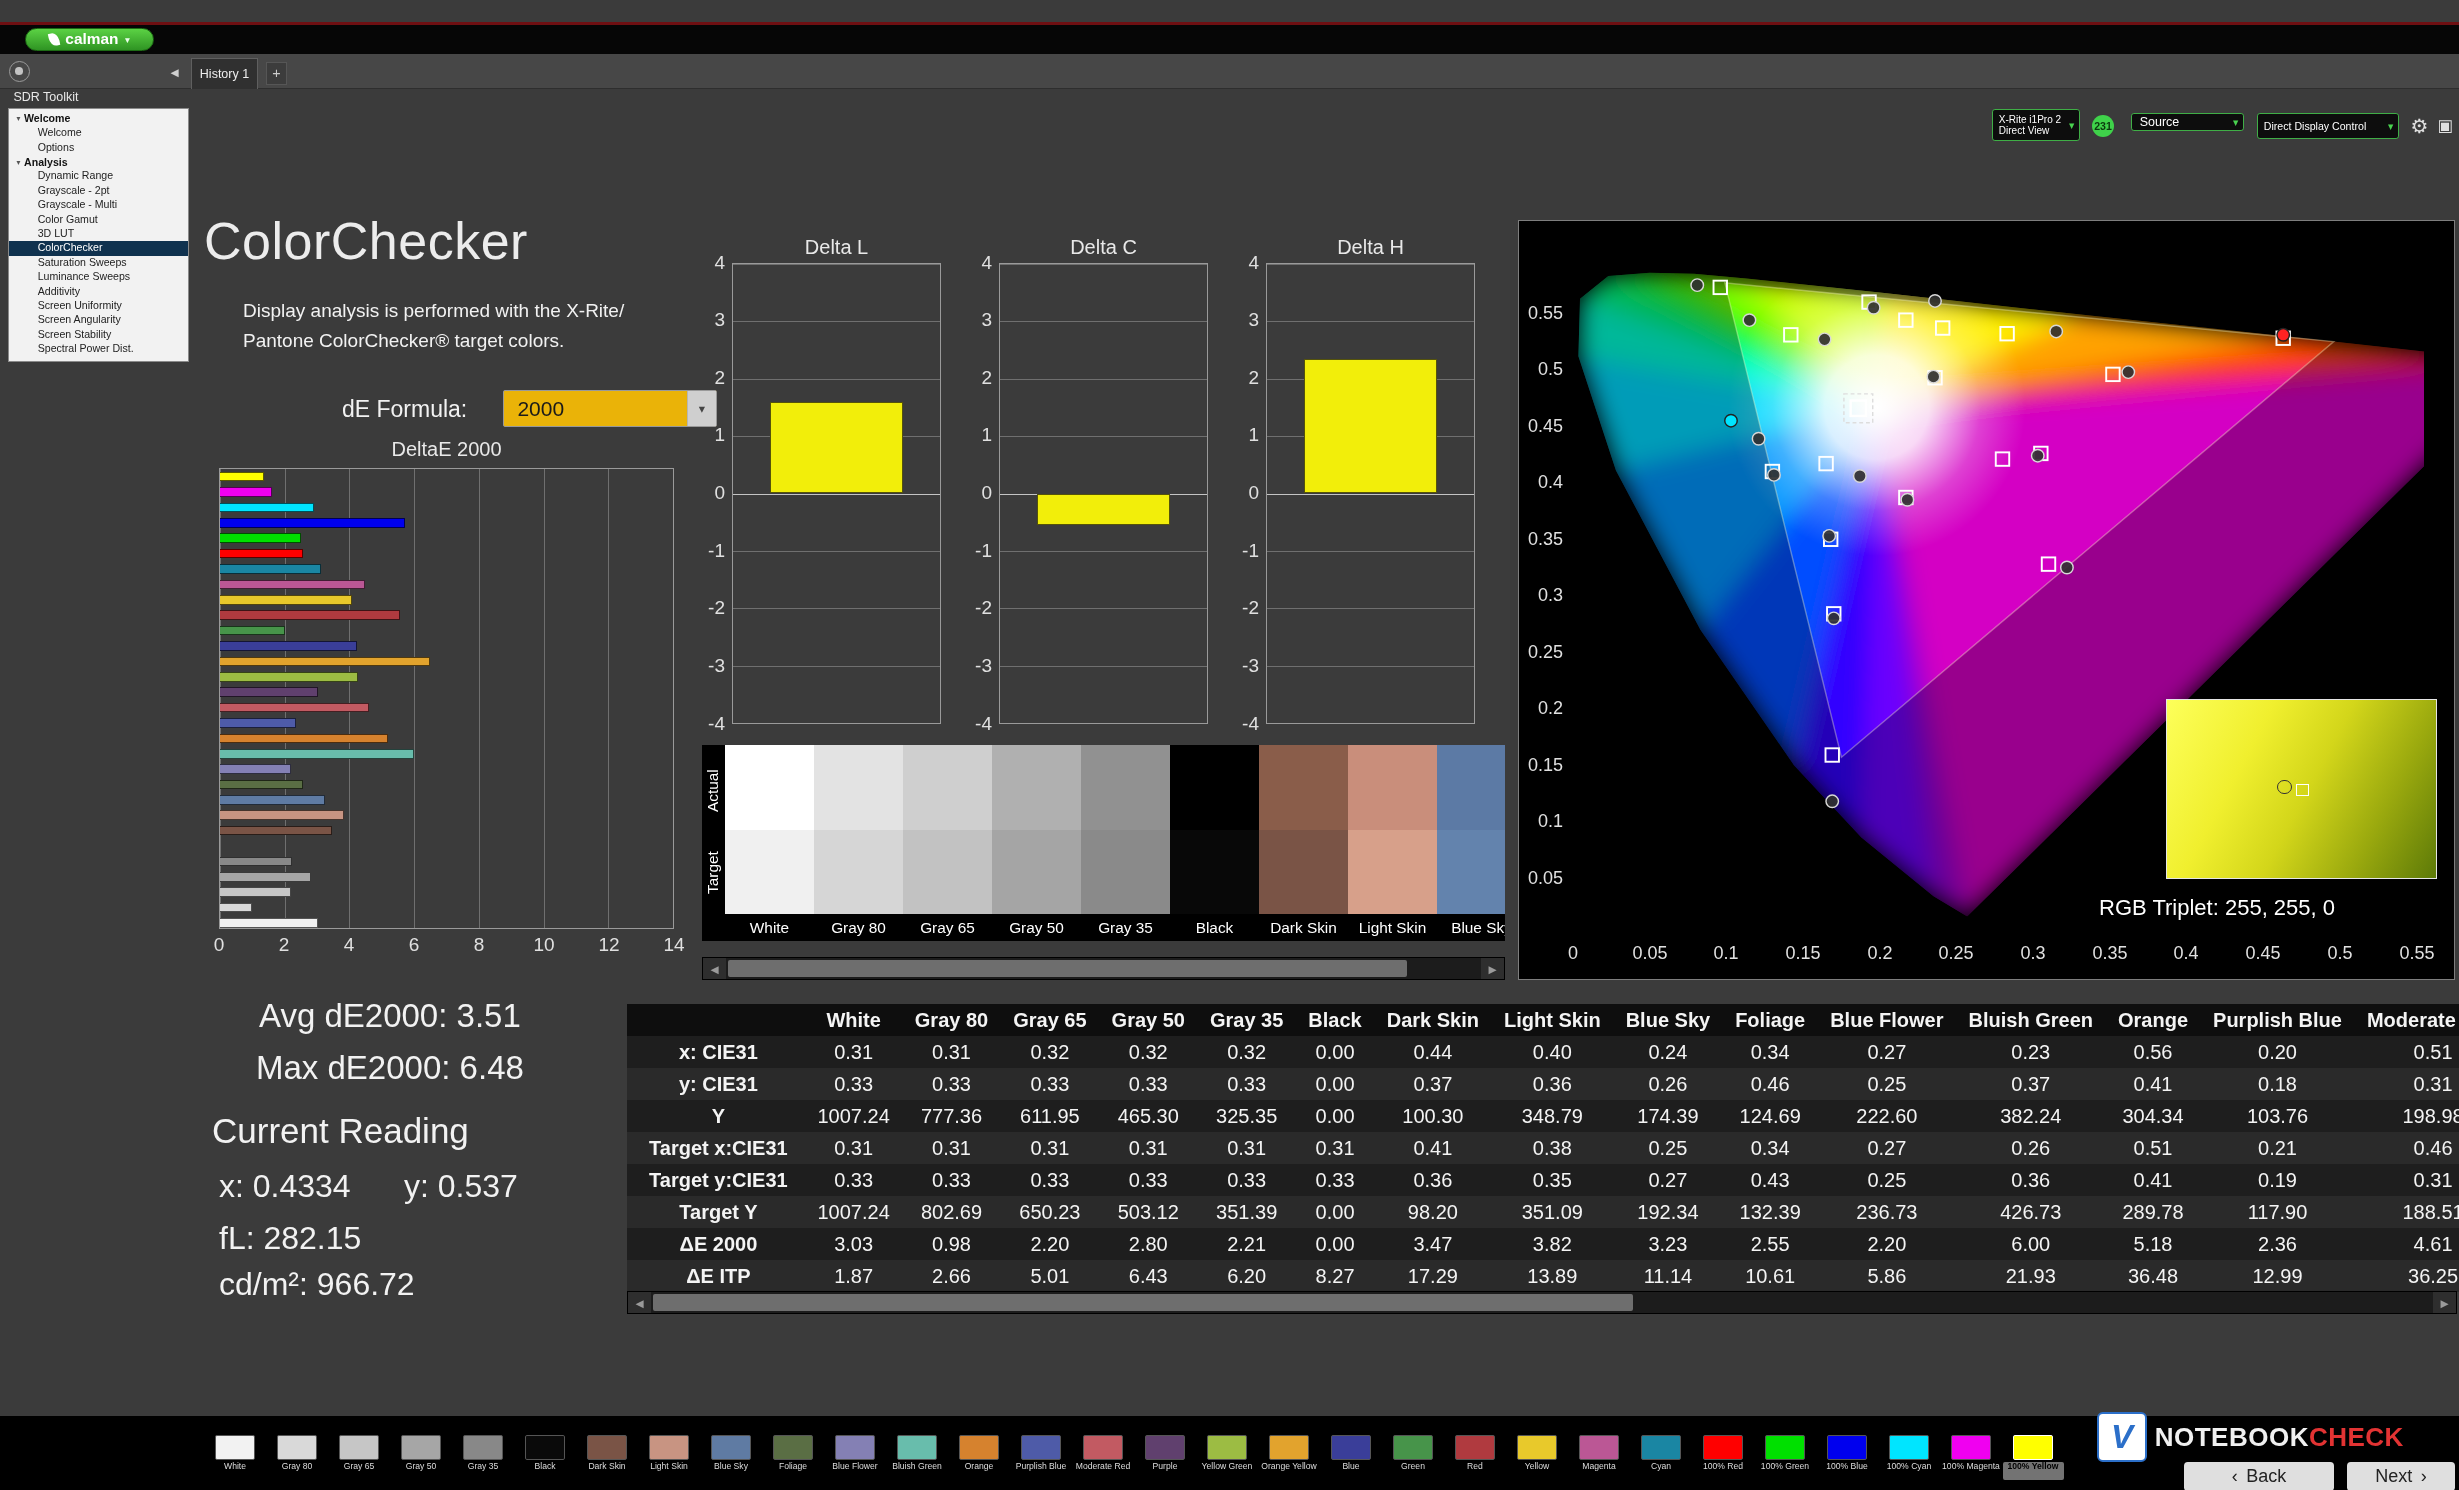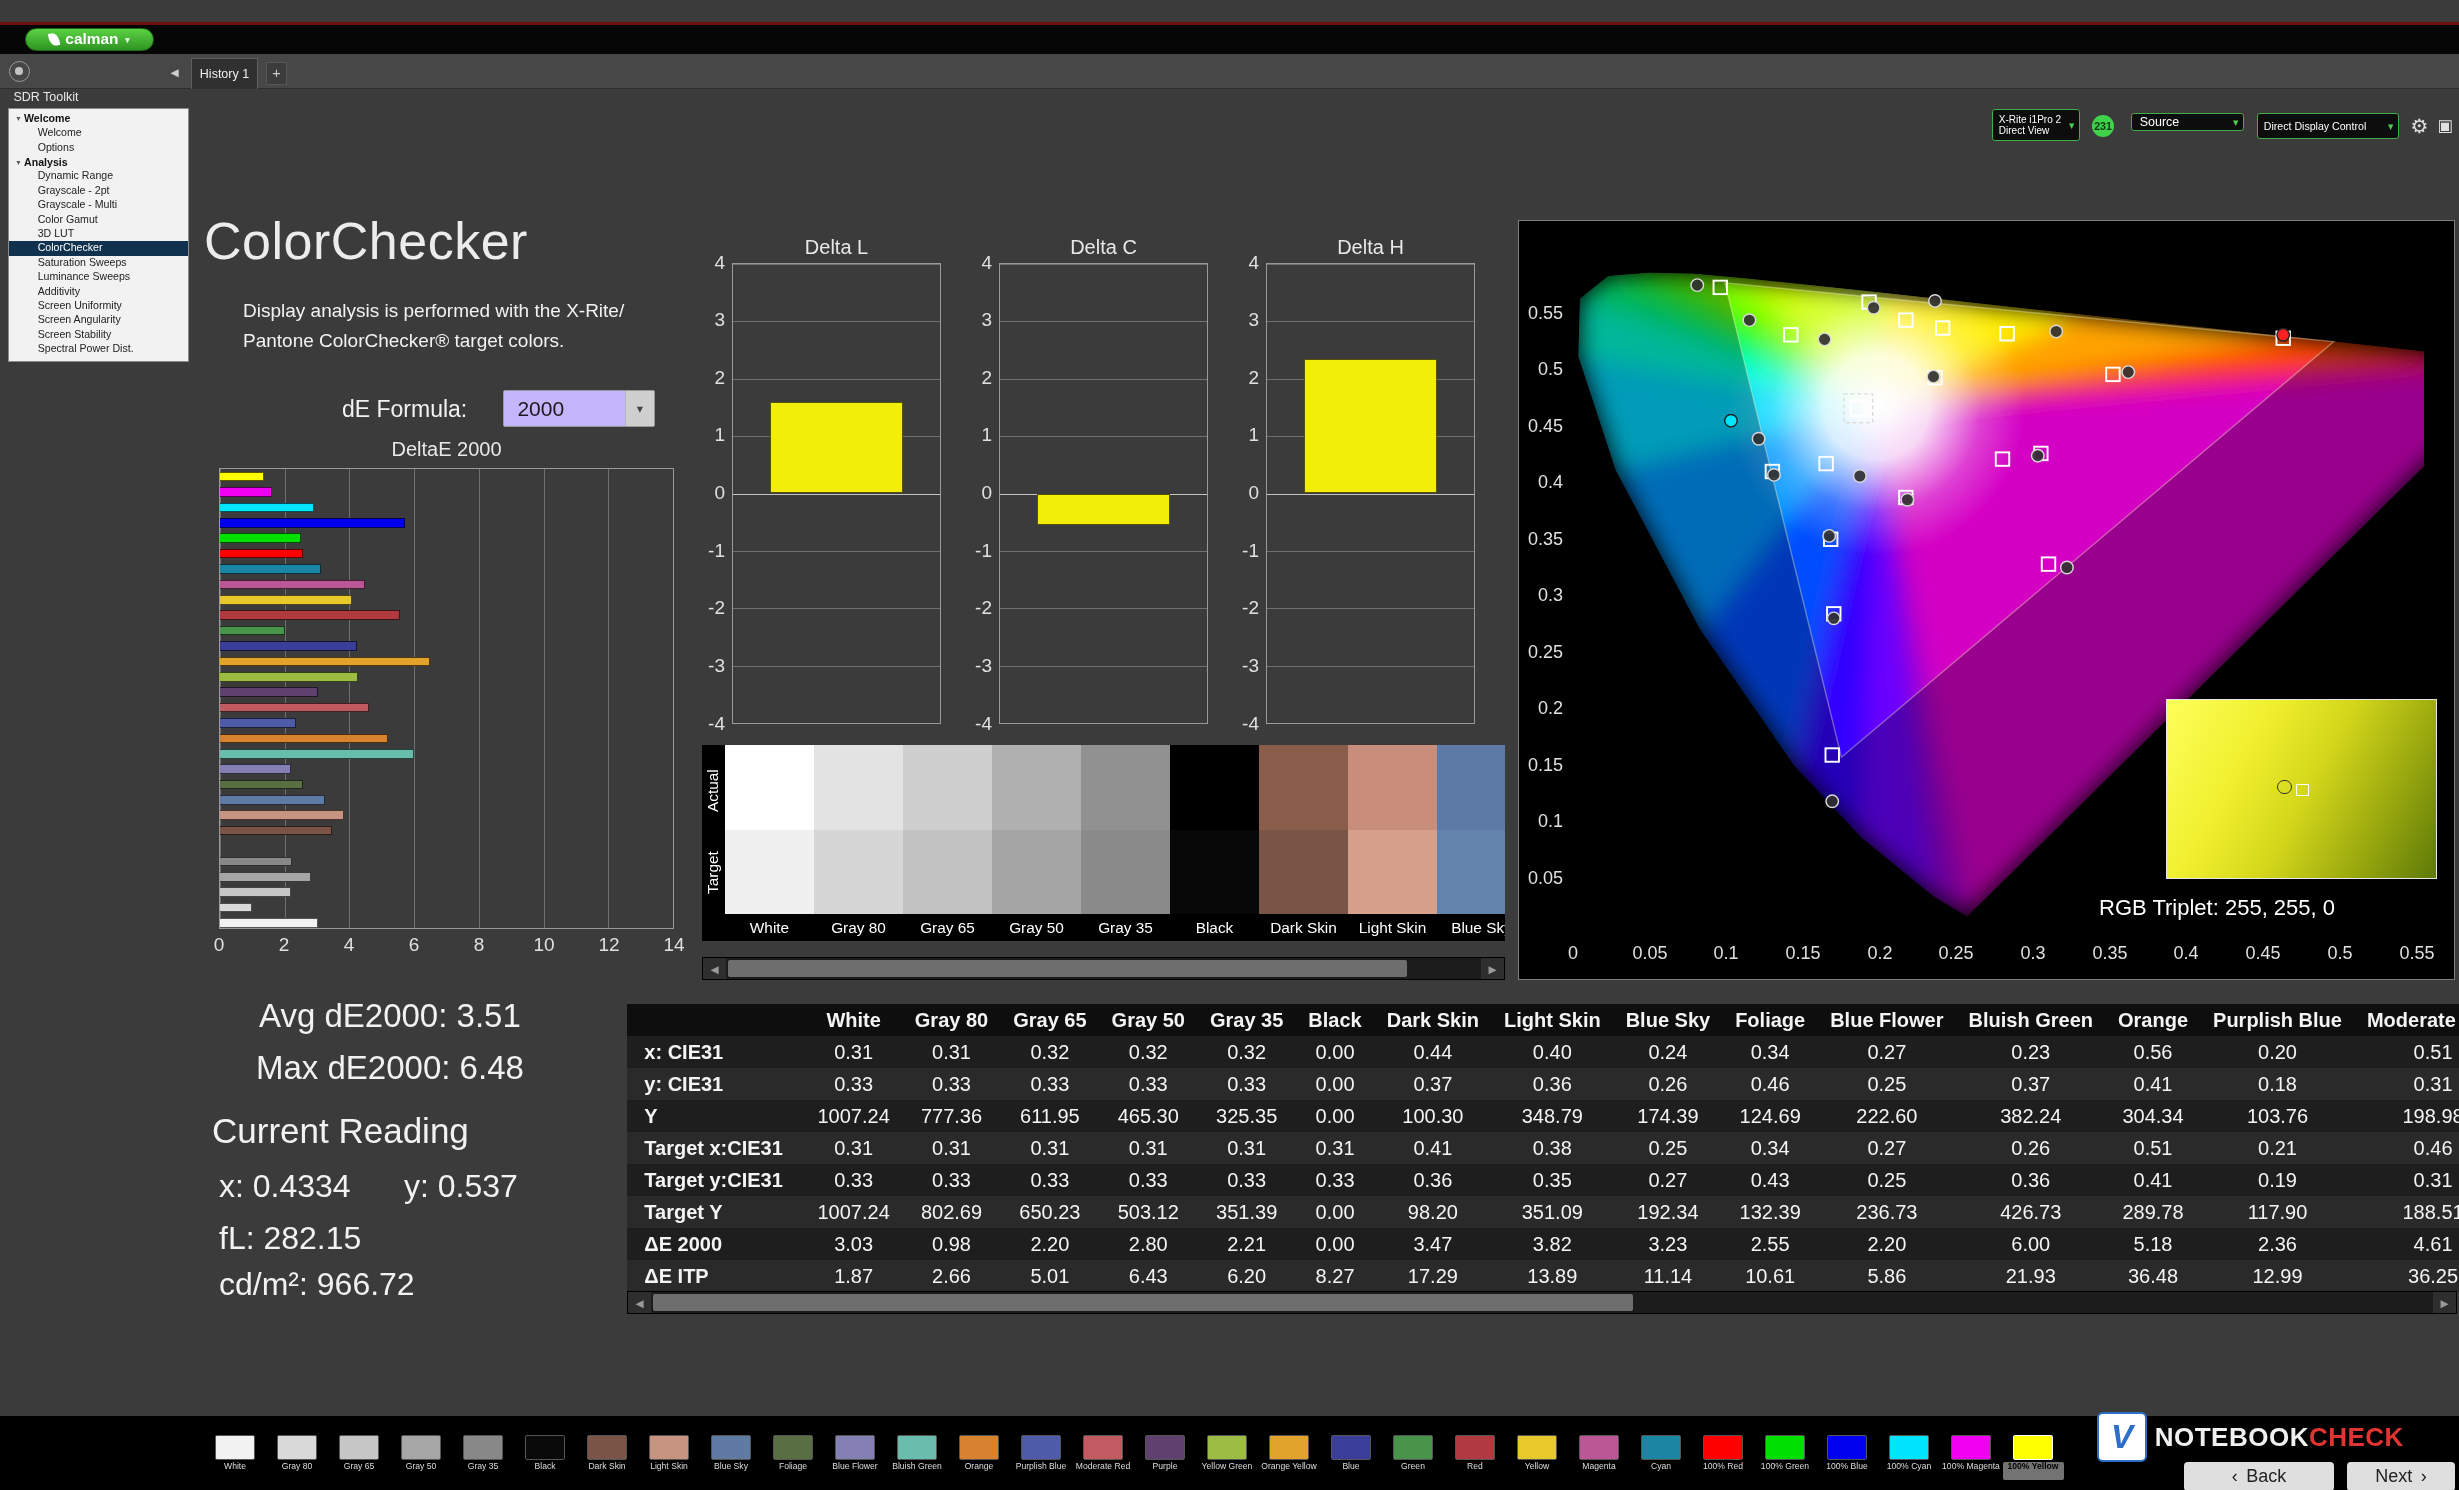--- a/index.html
+++ b/index.html
@@ -39,21 +39,21 @@
 .sidebar{position:absolute;left:7.7px;top:108px;width:181px;height:254px;background:#f2f2f2;border:1px solid #8a8a8a;padding:2.9px 0;overflow:hidden}
 .tree-group{font-weight:bold;font-size:10.6px;color:#111;height:14.4px;line-height:13.4px;padding-left:7.7px;display:flex;gap:3.8px;align-items:center}
 .tree-group .chev{font-size:7.7px;color:#555}
 .tree-item{font-size:10.6px;color:#222;height:14.4px;line-height:13.4px;padding-left:29px;white-space:nowrap;cursor:pointer}
 .tree-item.selected{background:#10324f;color:#fff}
 
 
 .page-title{position:absolute;left:204px;top:211px;font-size:52px;color:#ececec;font-weight:500;letter-spacing:0.5px}
 .desc{position:absolute;left:243px;font-size:19px;color:#f2f2f2}
 .formula-label{position:absolute;left:342px;top:396px;font-size:23px;color:#f2f2f2}
-.formula-select{position:absolute;left:503px;top:390px;width:152px;height:37px;background:#c4b5fd;border:1px solid #999;border-radius:1.9px;color:#1a1a1a;font-size:21px;display:flex;align-items:center;padding-left:13.4px;cursor:pointer}
+.formula-select{position:absolute;left:503px;top:390px;width:214px;height:37px;background:#eab308;border:1px solid #999;border-radius:1.9px;color:#1a1a1a;font-size:21px;display:flex;align-items:center;padding-left:13.4px;cursor:pointer}
 .formula-select .arrowbox{margin-left:auto;width:29px;height:100%;display:flex;align-items:center;justify-content:center;color:#444;font-size:12.5px;border-left:1px solid #b5b5b5;background:#cfcfcf}
 
 
 .chart-title{position:absolute;text-align:center;font-size:20px;color:#e8e8e8}
 .de-plot{position:absolute;left:219px;top:468px;width:455px;height:461px;border:1px solid #9a9a9a;overflow:hidden}
 .vgrid{position:absolute;top:0;bottom:0;width:1px;background:#6f6f6f}
 .bar-row{position:relative;height:15.4px;display:flex;align-items:center}
 .hbar{height:9.6px;border:1px solid rgba(0,0,0,.65);border-left:none}
 .de-xticks{position:absolute;left:219px;top:934px;width:455px;height:25px}
 .xtick{position:absolute;transform:translateX(-50%);font-size:19px;color:#e0e0e0}
@@ -95,21 +95,21 @@
 
 .stat{position:absolute;color:#f2f2f2;white-space:pre}
 
 
 .ctable{position:absolute;left:627px;top:1004px;width:1832px;overflow:hidden}
 .ctable table{border-collapse:collapse;color:#f4f4f4;font-size:20px;white-space:nowrap}
 .ctable th,.ctable td{height:32px;padding:0 12.5px;text-align:center;font-weight:normal}
 .ctable thead th{font-weight:bold;background:#0e0e0e}
 .ctable tbody tr:nth-child(odd){background:#1e1e1e}
 .ctable tbody tr:nth-child(even){background:#2a2a2a}
-.ctable td.rowlabel{font-weight:bold;text-align:left;min-width:178px;padding-left:17.3px}
+.ctable td.rowlabel{font-weight:bold;text-align:center;min-width:178px;padding-left:17.3px}
 
 
 .footer{position:absolute;left:0;top:1416px;width:100%;height:75px;background:#000}
 .patch-row{position:absolute;left:204px;top:19px;display:flex}
 .pbtn{width:62px;flex:none;display:flex;flex-direction:column;align-items:center;cursor:pointer}
 .pswatch{width:40px;height:25px;border:1px solid #555;border-radius:1.9px}
 .plabel{margin-top:1.9px;font-size:8.6px;line-height:8.6px;color:#ddd;text-align:center;height:18px;overflow:hidden;width:61px}
 .pbtn.sel .pswatch{border:1.9px solid #fff}
 .pbtn.sel .plabel{background:#737373;color:#000;font-weight:bold;border-radius:1.9px}
 .brand{position:absolute;left:2097px;top:-3.8px;display:flex;align-items:center;gap:7.7px}

